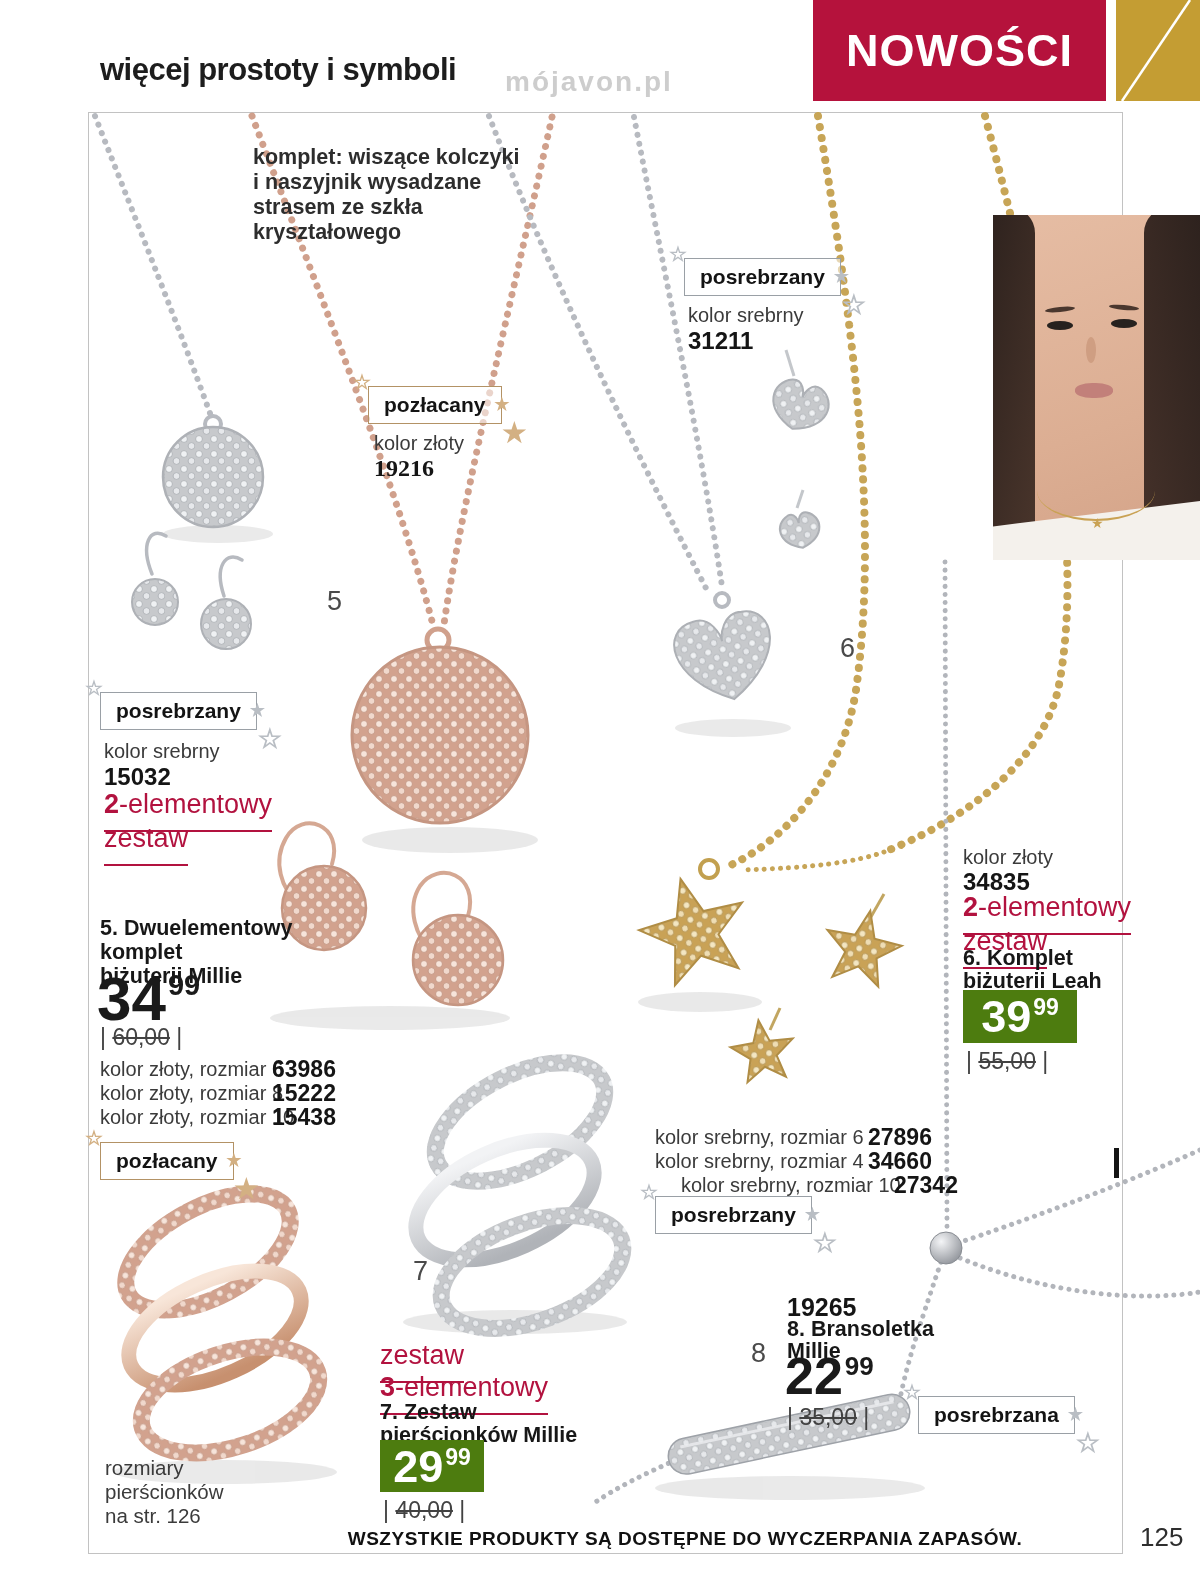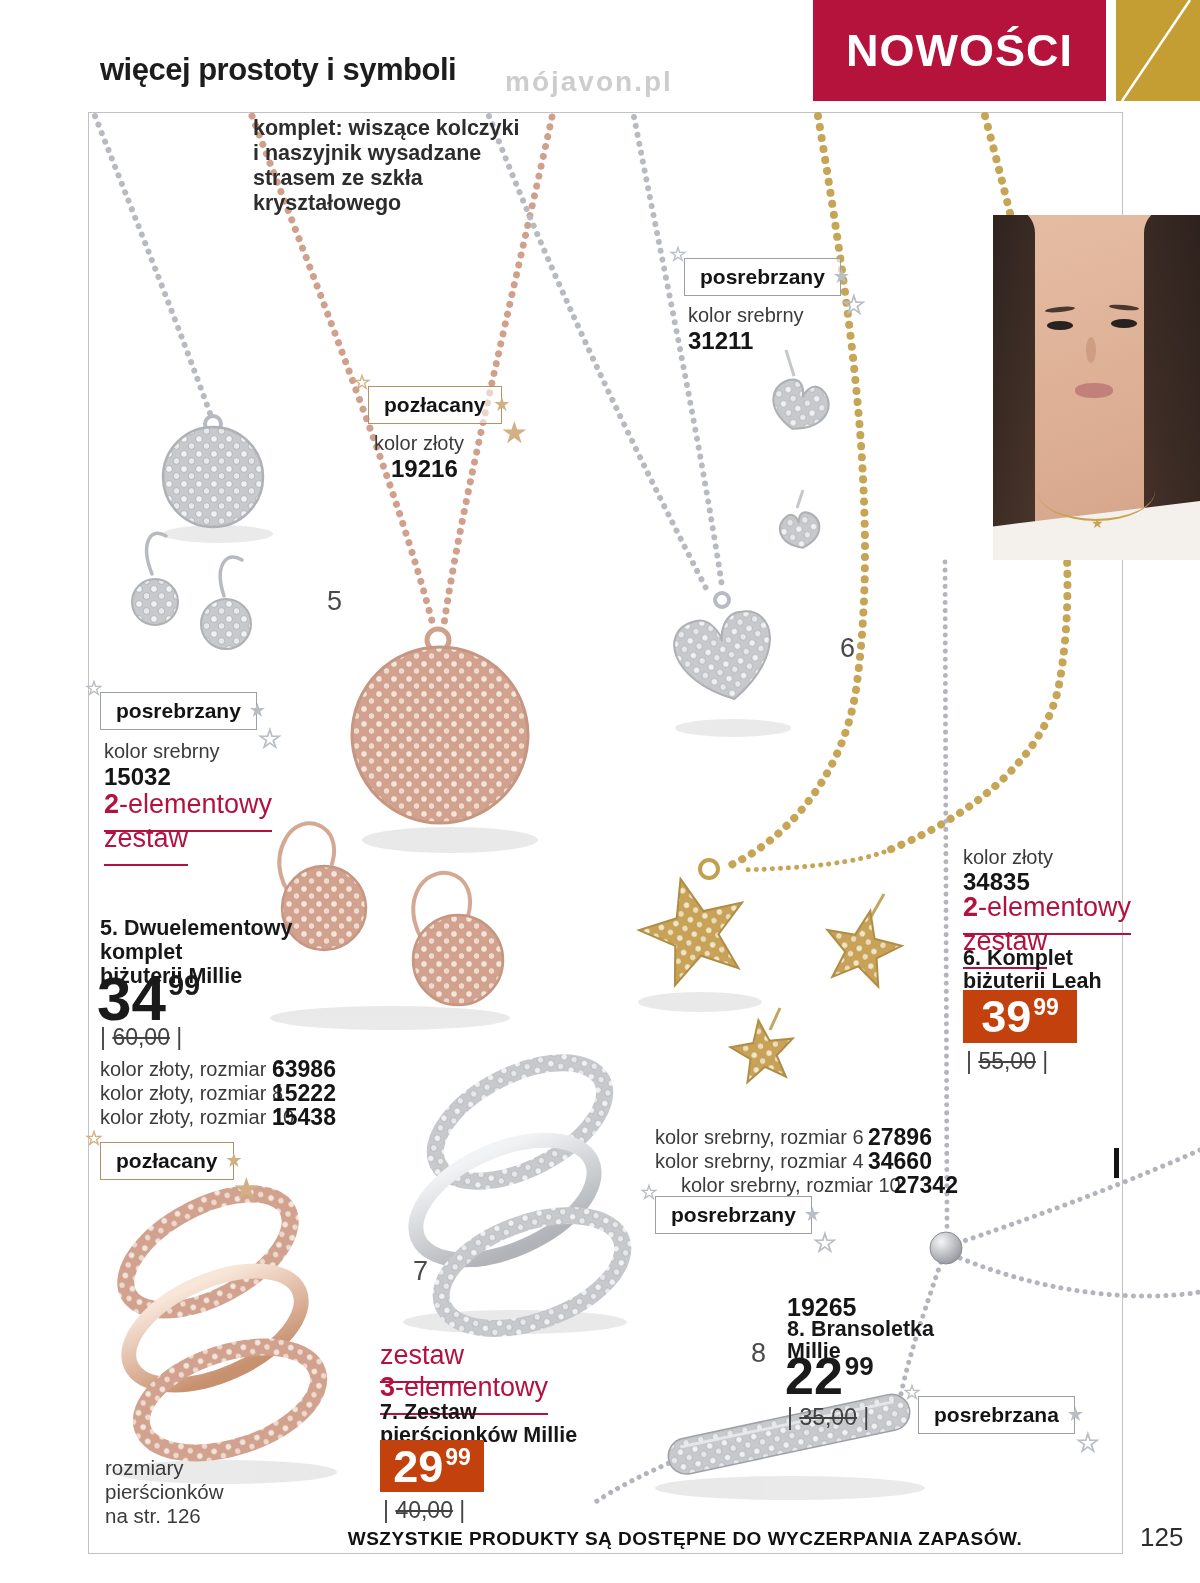--- a/index.html
+++ b/index.html
@@ -4,21 +4,21 @@
 <style>
   html,body{margin:0;padding:0;background:#fff;}
   .page{position:relative;width:1200px;height:1583px;background:#fff;overflow:hidden;
         font-family:"Liberation Sans",sans-serif;color:#1a1a1a;}
   .abs{position:absolute;}
   .title{font-size:31px;font-weight:bold;letter-spacing:-0.5px;color:#1d1d1d;}
   .watermark{font-size:28px;font-weight:bold;color:#cdcdcd;letter-spacing:2px;}
   .banner{background:#b5123c;display:flex;align-items:center;justify-content:center;}
   .banner span{color:#fff;font-size:45px;font-weight:bold;letter-spacing:1px;}
   .frame{border:1px solid #c2c2c2;}
-  .intro{font-size:21.5px;font-weight:bold;color:#2d2d2d;white-space:nowrap;}
+  .intro{font-size:21.5px;font-weight:bold;color:#2d2d2d;white-space:nowrap;margin-top:29px;}
   .badge{border:1.6px solid #9aa0a6;padding:6px 15px;font-size:21px;font-weight:bold;color:#141414;white-space:nowrap;background:rgba(255,255,255,.55);}
   .badge.gold{border-color:#b39265;}
   .badge .bstar{position:absolute;line-height:1;}
   .badge .s1{left:-16px;top:-15px;font-size:20px;}
   .badge .s2{right:-9px;top:9px;font-size:17px;}
   .badge .s3{right:-26px;bottom:-24px;font-size:27px;}
   .badge.silver .bstar{color:#b9bec4;}
   .badge.gold .bstar{color:#d3b083;}
   .star-f::before{content:"★";}
   .star-o::before{content:"☆";}
@@ -26,21 +26,21 @@
   .code{font-size:24px;font-weight:bold;color:#151515;}
   .setline{font-size:27px;color:#b2123f;white-space:nowrap;}
   .setline .u{display:inline-block;border-bottom:2.5px solid #b2123f;padding-bottom:10px;}
   .setline .sd{font-weight:bold;}
   .pname{font-size:21.5px;font-weight:bold;color:#171717;white-space:nowrap;}
   .bigprice{font-weight:bold;color:#1a1a1a;line-height:1;white-space:nowrap;}
   .bigprice .int{font-size:62px;margin-top:48px;}
   .bigprice .dec{font-size:29px;vertical-align:top;position:relative;top:3px;margin-left:2px;}
   .bigprice.p22 .int{font-size:52px;}
   .bigprice.p22 .dec{font-size:26px;}
-  .pbox{background:#c2410c;color:#fff;display:flex;align-items:center;justify-content:center;line-height:1;}
+  .pbox{background:#4d7c0f;color:#fff;display:flex;align-items:center;justify-content:center;line-height:1;}
   .pbox .int{font-size:45px;font-weight:bold;}
   .pbox .dec{font-size:23px;font-weight:bold;margin-left:2px;transform:translateY(-9px);}
   .old{font-size:23px;color:#424242;white-space:nowrap;}
   .old::before{content:"| ";}
   .old::after{content:" |";}
   .old .strike{text-decoration:line-through;}
   .vrow{white-space:nowrap;}
   .vlabel{font-size:20px;color:#3b3b3b;}
   .vcode{font-size:23px;font-weight:bold;color:#151515;}
   .marker{font-size:27px;color:#4a4a4a;}
@@ -208,21 +208,21 @@
   <div class="intro abs" style="left:253px;top:166px;">strasem ze szkła</div>
   <div class="intro abs" style="left:253px;top:191px;">kryształowego</div>
 
   <div class="badge gold abs" style="left:368px;top:386px;">
     <span class="bstar s1 star-o"></span>
     <span class="bstar s2 star-f"></span>
     <span class="bstar s3 star-f"></span>
     <span>pozłacany</span>
   </div>
   <div class="clbl abs" style="left:374px;top:432px;">kolor złoty</div>
-  <div class="code abs" style="left:391px;top:455px;">19216</div>
+  <div class="code abs" style="left:374px;top:455px;font-family:Liberation Serif, serif;">19216</div>
 
   <div class="badge silver abs" style="left:684px;top:258px;">
     <span class="bstar s1 star-o"></span>
     <span class="bstar s2 star-f"></span>
     <span class="bstar s3 star-o"></span>
     <span>posrebrzany</span>
   </div>
   <div class="clbl abs" style="left:688px;top:304px;">kolor srebrny</div>
   <div class="code abs" style="left:688px;top:327px;">31211</div>
 

